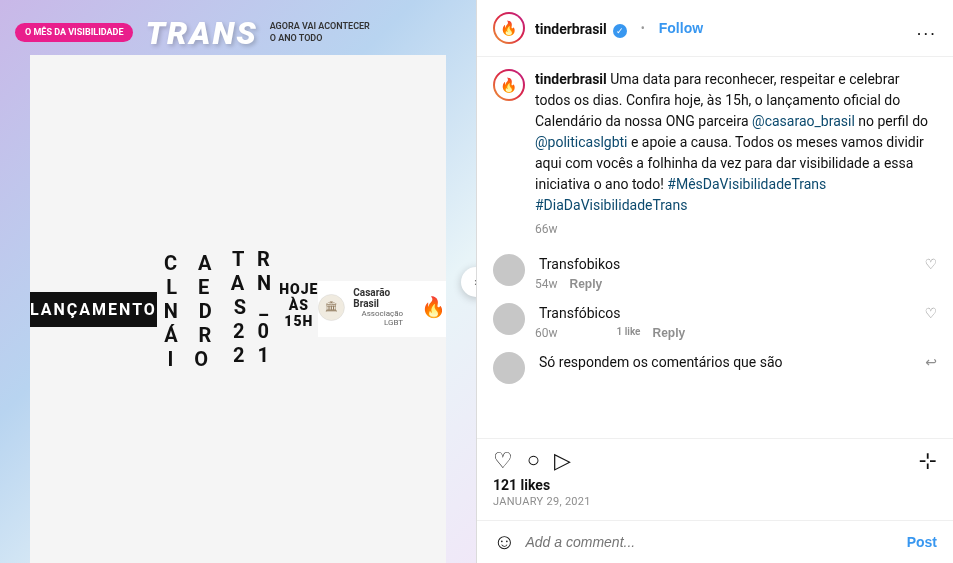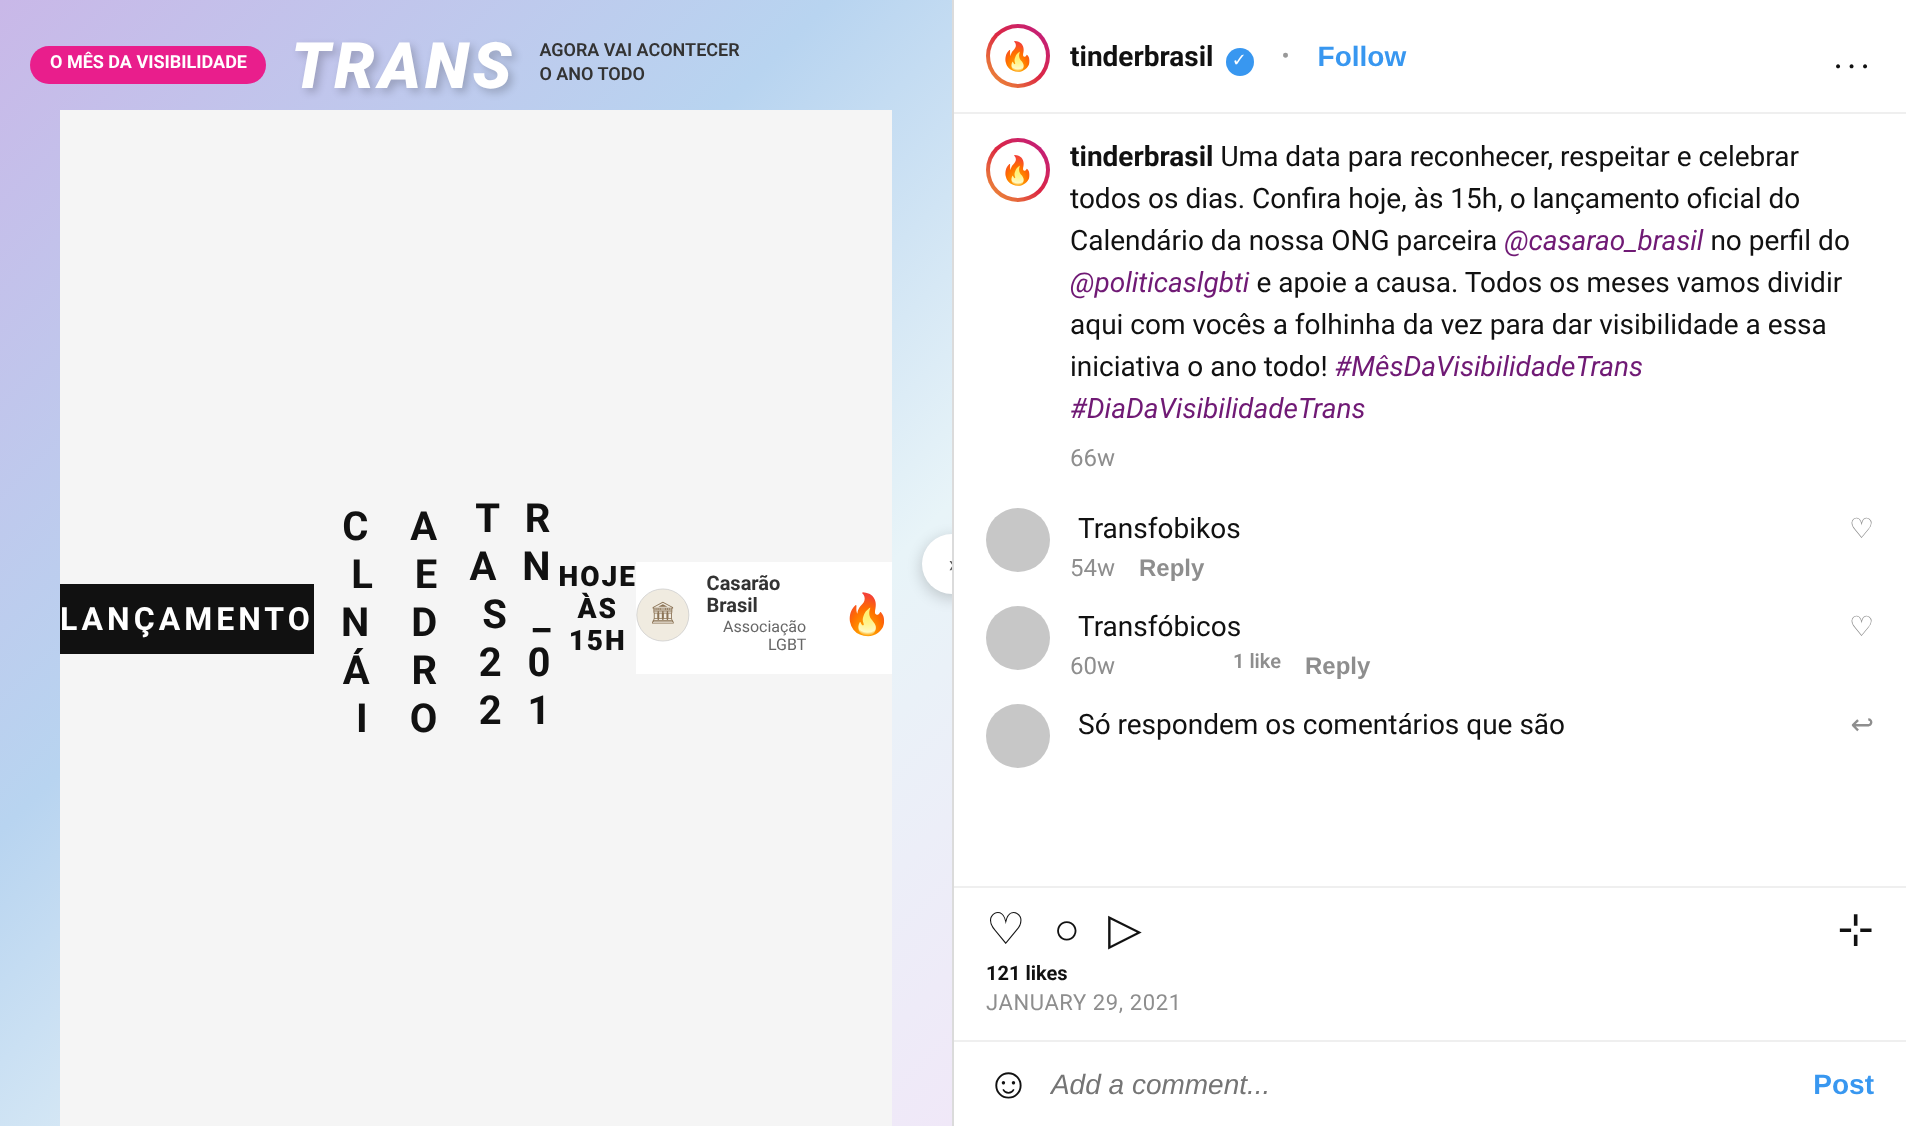--- a/index.html
+++ b/index.html
@@ -107,30 +107,30 @@
     .person-silhouette {
       width: 100%;
       height: 100%;
     }
 
     .calendario-text {
       font-size: 20px;
       font-weight: 700;
       letter-spacing: 8px;
       color: #111;
-      text-align: right;
+      text-align: center;
       padding: 6px 0 2px;
     }
 
     .trans2021-text {
       font-size: 20px;
       font-weight: 700;
       letter-spacing: 4px;
       color: #111;
-      text-align: right;
+      text-align: center;
       padding-bottom: 4px;
     }
 
     .hoje-text {
       font-size: 14px;
       font-weight: 900;
       color: #111;
       text-align: center;
       letter-spacing: 1px;
       padding-bottom: 8px;
@@ -313,22 +313,21 @@
       font-size: 14px;
       line-height: 1.5;
       color: #111;
     }
 
     .caption-username {
       font-weight: 700;
     }
 
     .caption-hashtag {
-      color: #701a75;
-      font-style: italic;
+      color: #0c4a6e;
     }
 
     .caption-time {
       font-size: 12px;
       color: #8e8e8e;
       margin-top: 4px;
     }
 
     
     .comment-row {
@@ -422,21 +421,21 @@
     }
 
     .bookmark-icon {
       margin-left: auto;
       font-size: 22px;
       cursor: pointer;
       color: #111;
     }
 
     .likes-count {
-      font-size: 10px;
+      font-size: 14px;
       font-weight: 700;
       color: #111;
       margin-top: 4px;
       margin-bottom: 2px;
     }
 
     .post-date {
       font-size: 11px;
       color: #8e8e8e;
       text-transform: uppercase;

